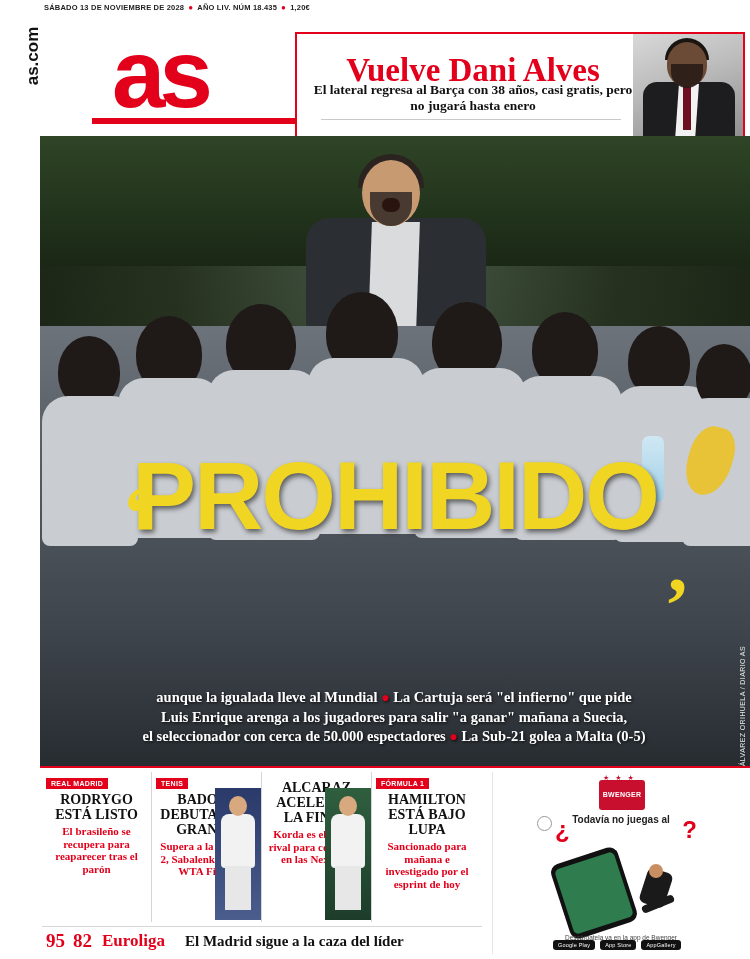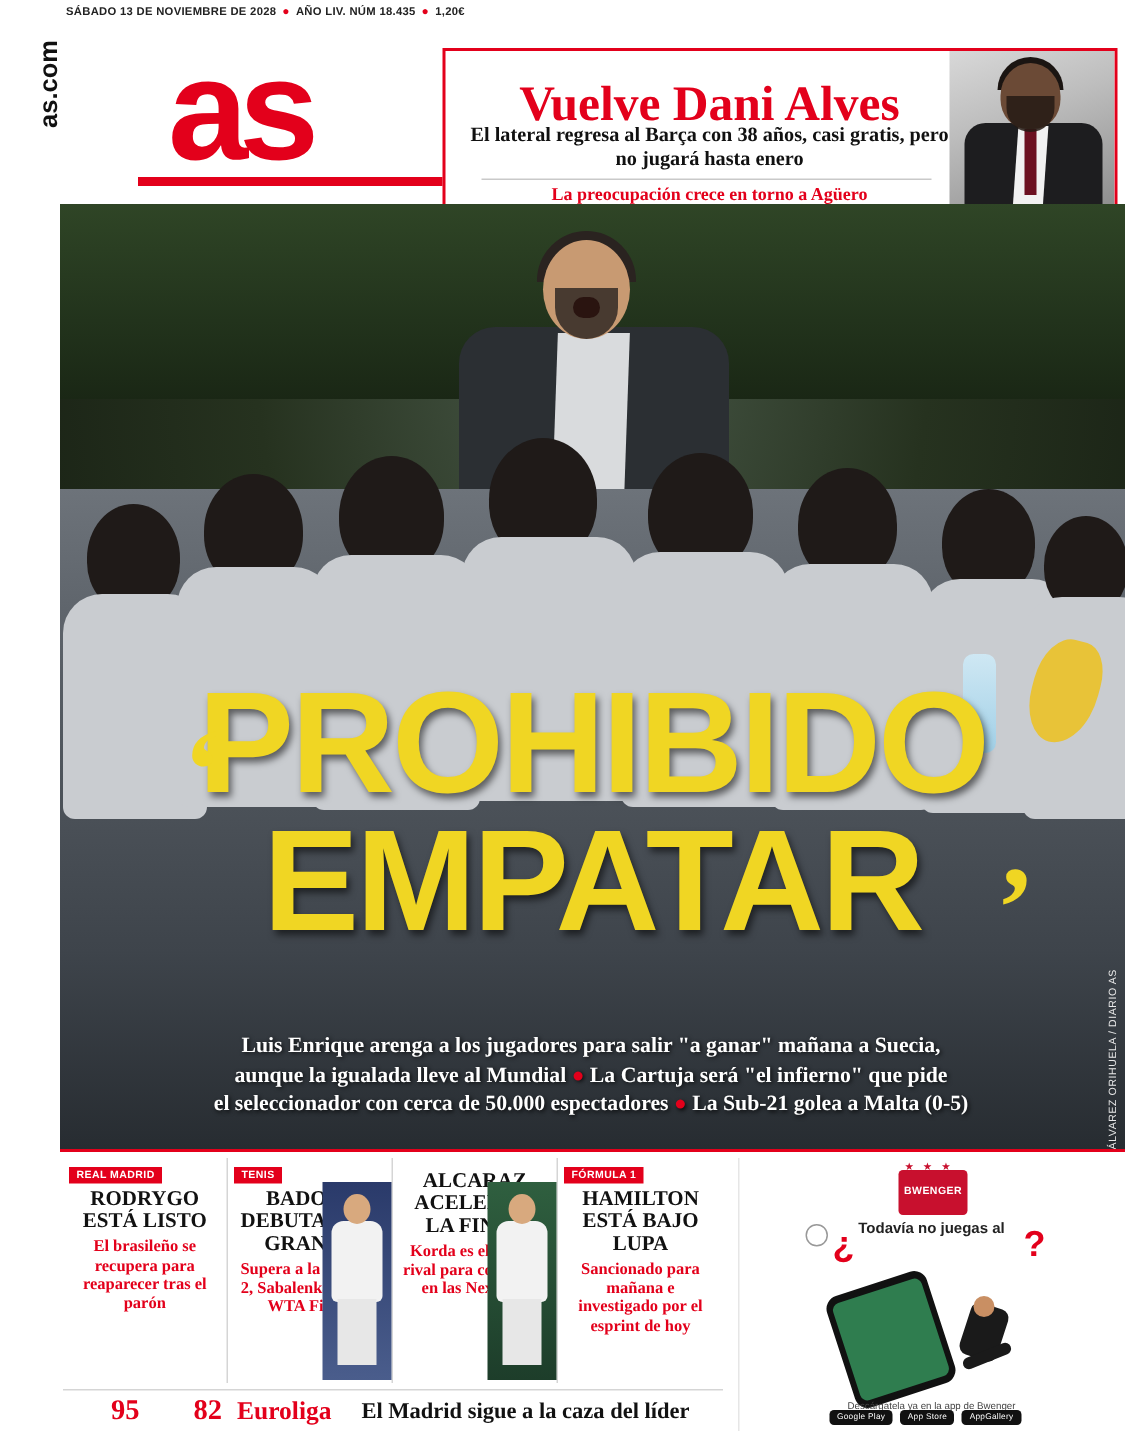--- a/index.html
+++ b/index.html
@@ -218,21 +218,20 @@
   .figure-legs{position:absolute;left:10px;top:78px;width:26px;height:44px;background:#e7e7e7;}
 
   
   .euro{
     position:absolute;left:2px;top:160px;width:440px;height:28px;
     border-top:1px solid #d5d5d5;display:flex;align-items:center;
   }
   .score{
     font-family:"Liberation Serif", serif;font-weight:bold;color:#e3001b;font-size:19px;
     padding:0 4px;
-    margin-left:28px;
   }
   .euroname{
     font-family:"Liberation Serif", serif;font-weight:bold;color:#e3001b;font-size:17px;padding-left:6px;
   }
   .eurotext{
     font-family:"Liberation Serif", serif;font-weight:bold;color:#111;font-size:15px;padding-left:20px;
   }
 
   
   .ad{
@@ -305,21 +304,20 @@
         <div class="body"></div>
         <div class="shirt"></div>
         <div class="tie"></div>
         <div class="hair"></div>
         <div class="head"></div>
         <div class="beard"></div>
       </div>
       <div class="promo-title">Vuelve Dani Alves</div>
       <div class="promo-sub">El lateral regresa al Barça con 38 años, casi gratis, pero no jugará hasta enero</div>
       <div class="promo-rule"></div>
-      <div class="promo-foot">La preocupación crece en torno a Agüero</div>
     </div>
   </div>
 
   <div class="mainphoto">
     <div class="pitch"></div>
 
     <div class="coach-body"></div>
     <div class="coach-shirt"></div>
     <div class="coach-hair"></div>
     <div class="coach-head"></div>
@@ -346,31 +344,30 @@
       <div class="bottle"></div>
       <div class="banana"></div>
     </div>
 
     <div class="credit">JESÚS ÁLVAREZ ORIHUELA / DIARIO AS</div>
   </div>
 
   <div class="headline">
     <div class="quote-open">‘</div>
     <div class="hl-line hl1">PROHIBIDO</div>
-    <div class="hl-line hl2">EMPATAR</div>
     <div class="quote-close">’</div>
   </div>
 
   <div class="subhead">
-    <div>Luis Enrique arenga a los jugadores para salir "a ganar" mañana a Suecia,</div>
     <div>
       <span>aunque la igualada lleve al Mundial</span>
       <span class="dot">●</span>
       <span>La Cartuja será "el infierno" que pide</span>
     </div>
+    <div>Luis Enrique arenga a los jugadores para salir "a ganar" mañana a Suecia,</div>
     <div>
       <span>el seleccionador con cerca de 50.000 espectadores</span>
       <span class="dot">●</span>
       <span>La Sub-21 golea a Malta (0-5)</span>
     </div>
   </div>
 
   <div class="bottom">
     <div class="redline"></div>
 

